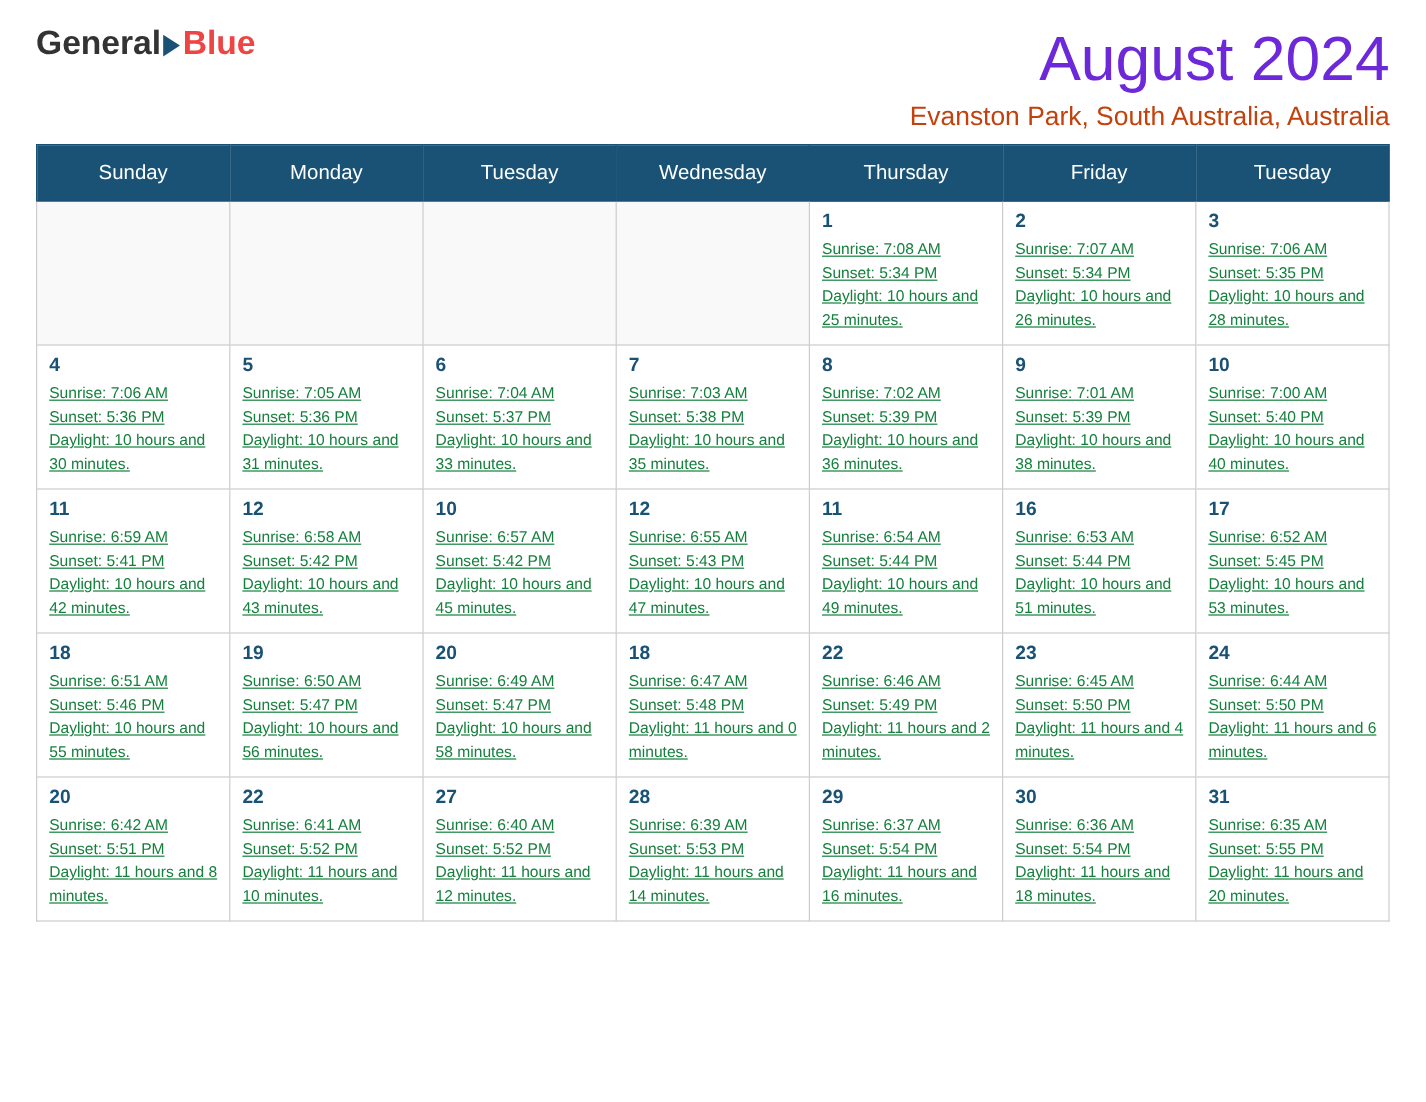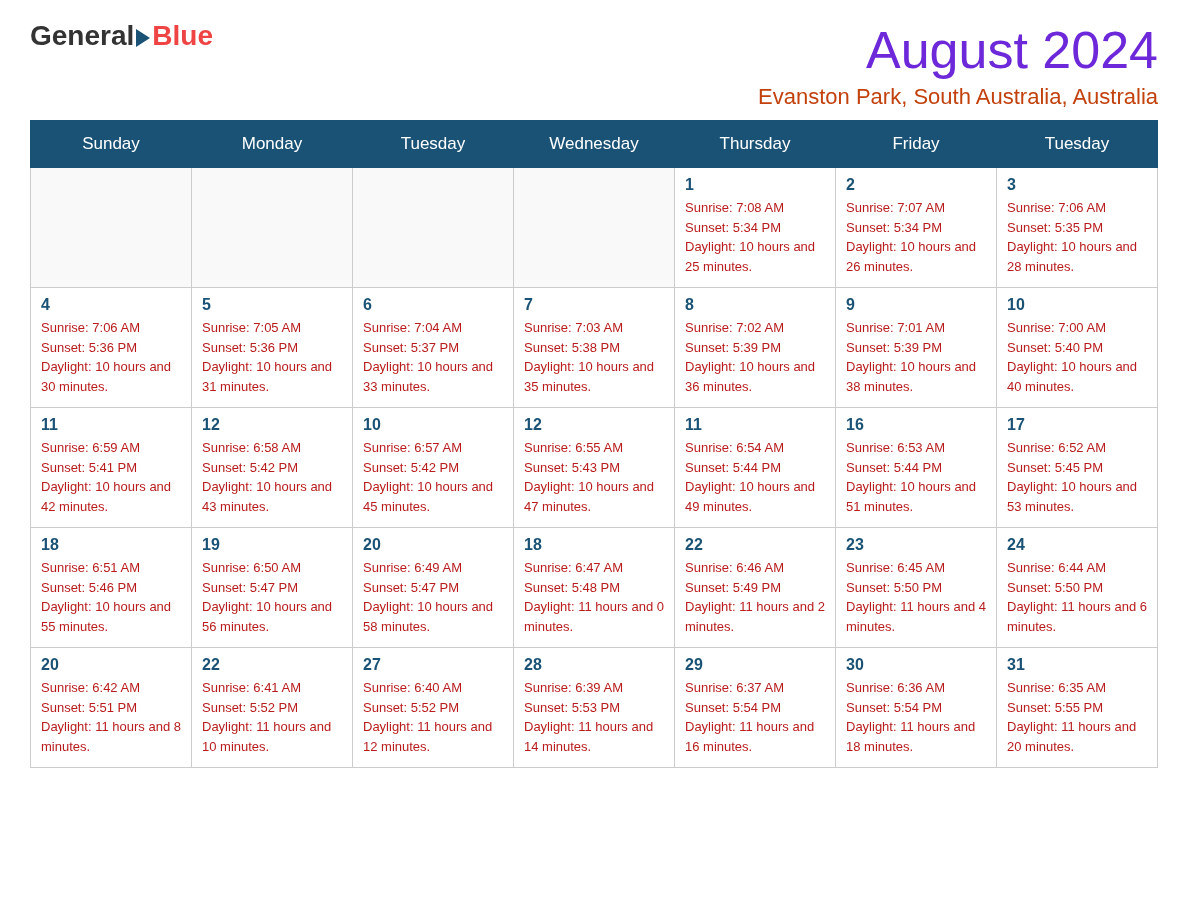--- a/index.html
+++ b/index.html
@@ -86,21 +86,22 @@
     .day-number {
       font-size: 16px;
       color: #1a5276;
       font-weight: bold;
       display: block;
       margin-bottom: 4px;
     }
     .day-info {
       font-size: 13px;
       line-height: 1.5;
-      color: #b91c1c;
+      color: #15803d;
+      text-decoration: underline;
     }
     .empty-cell {
       background: #f9f9f9;
     }
     tr td {
       height: 120px;
     }
   </style>
 </head>
 <body>

